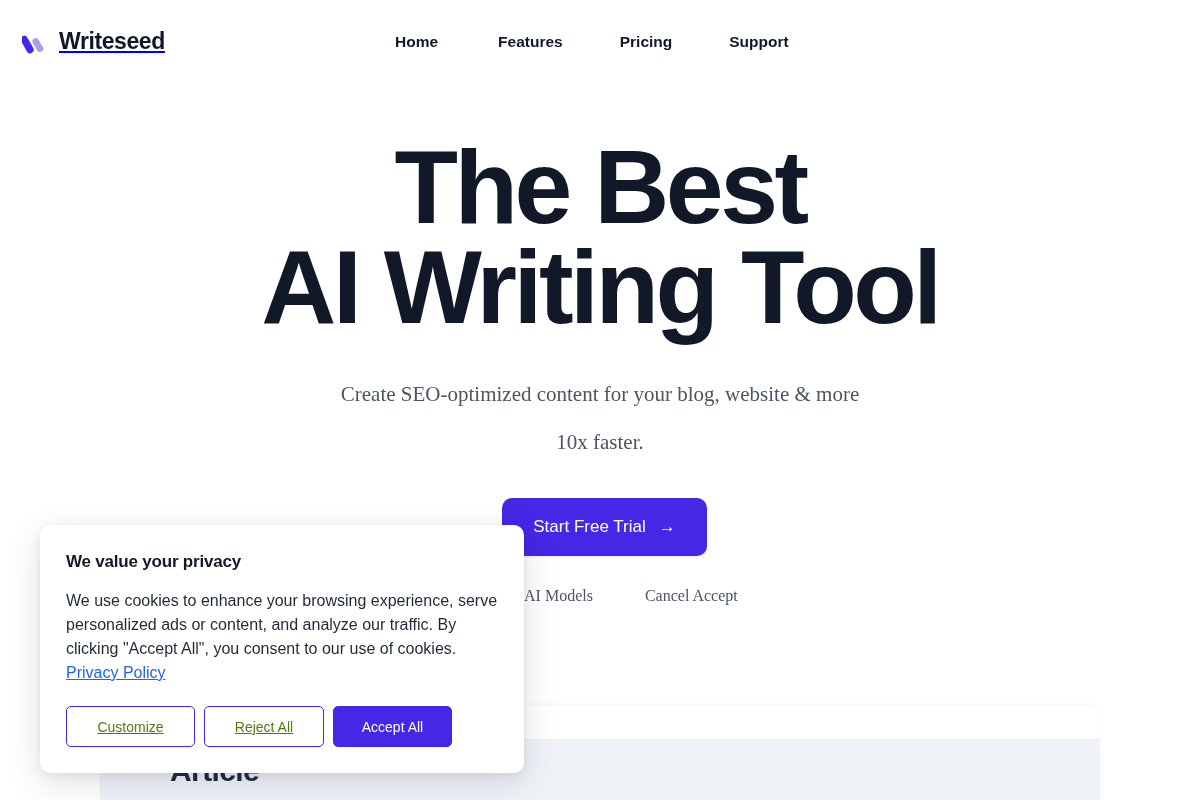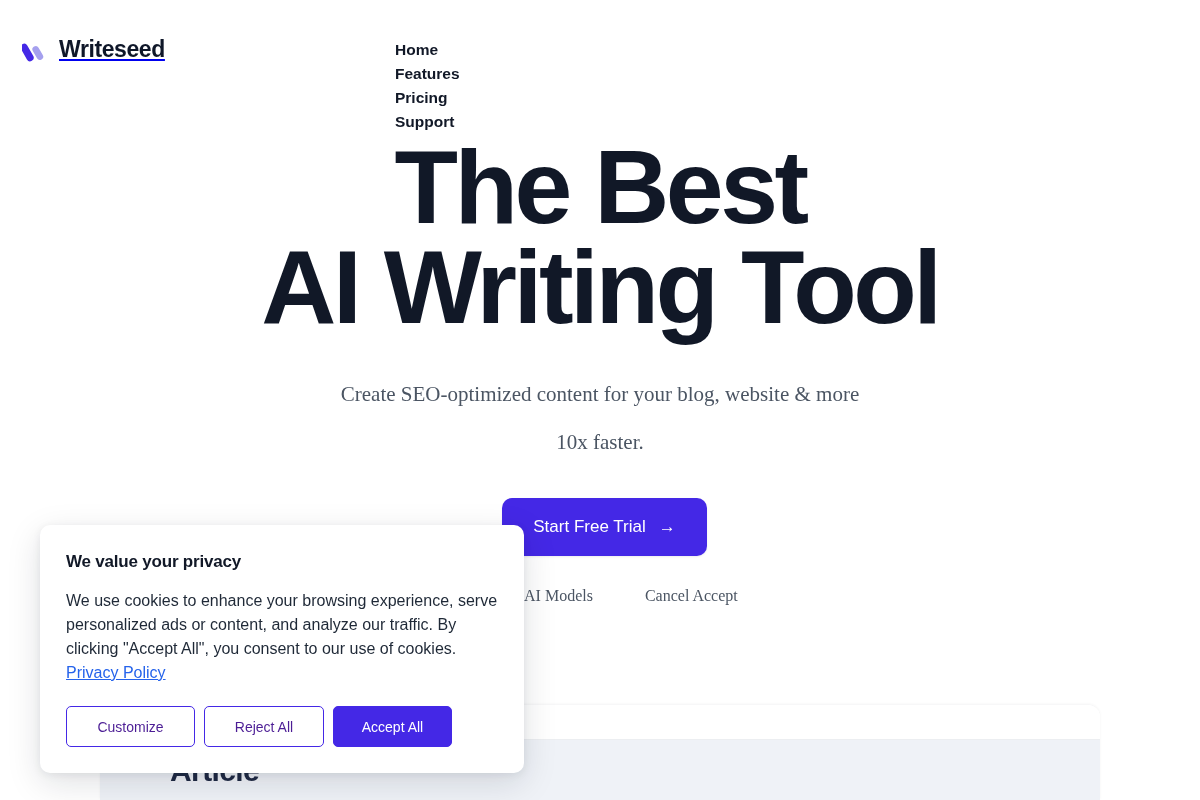--- a/index.html
+++ b/index.html
@@ -14,21 +14,21 @@
   body {
     background: #ffffff;
     font-family: "Liberation Sans", sans-serif;
     color: #111827;
     position: relative;
   }
 
   
   .site-header {
     position: absolute;
-    top: 8px; left: 0;
+    top: 0; left: 0;
     width: 1200px;
     height: 84px;
     display: flex;
     align-items: center;
     background: #ffffff;
     z-index: 30;
   }
 
   .brand {
     position: absolute;
@@ -53,21 +53,20 @@
     color: #0f1729;
     white-space: nowrap;
   }
 
   .main-nav {
     position: absolute;
     left: 395px;
     top: 30px;
     display: flex;
     gap: 0;
-    flex-direction: column;
   }
 
   .nav-link {
     font-size: 15.5px;
     font-weight: 700;
     color: #111827;
     text-decoration: none;
     padding: 3px 0;
     white-space: nowrap;
   }
@@ -247,21 +246,22 @@
     font-size: 14px;
     font-family: "Liberation Sans", sans-serif;
     cursor: pointer;
     display: inline-flex;
     align-items: center;
     justify-content: center;
   }
   .ck-btn.outline {
     background: #ffffff;
     border: 1.6px solid #4428e6;
-    color: #4c1d95;
+    color: #4d7c0f;
+    text-decoration: underline;
   }
   .ck-btn.solid {
     background: #4428e6;
     border: 1.6px solid #4428e6;
     color: #ffffff;
   }
   .ck-customize { width: 129px; }
   .ck-reject { width: 120px; }
   .ck-accept { width: 119px; }
 </style>

